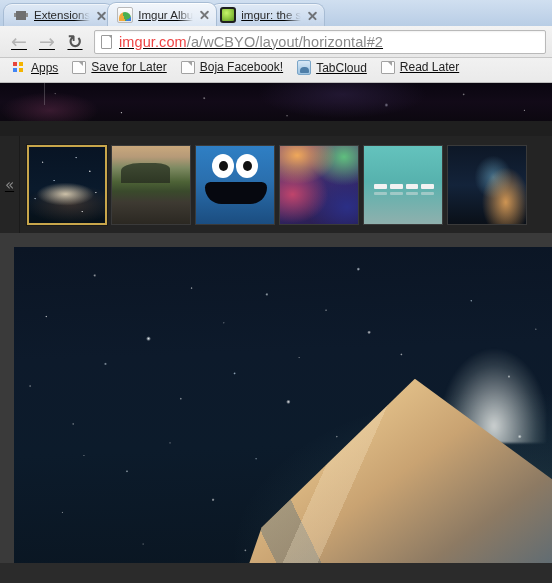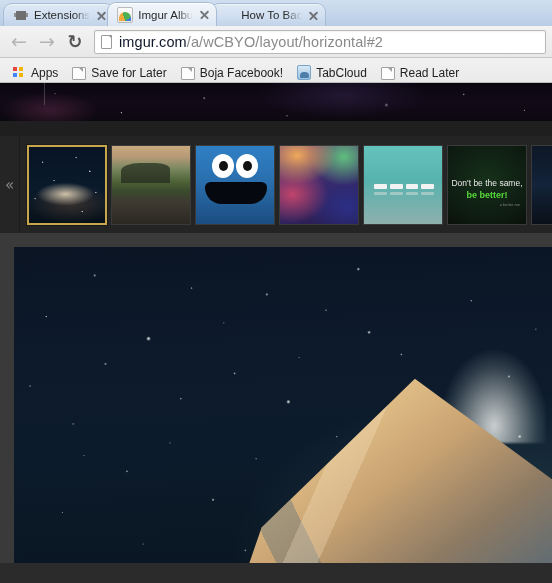--- a/index.html
+++ b/index.html
@@ -4,21 +4,21 @@
 <style>
   * { box-sizing: border-box; margin: 0; padding: 0; }
   html, body {
     width: 552px; height: 583px;
     overflow: hidden;
     font-family: "Liberation Sans", sans-serif;
     background: #d6e3f0;
   }
 
   
-  .browser { width: 552px; height: 583px; position: relative; }
+  .browser { width: 552px; height: 583px; position: relative; text-decoration: underline; }
 
   
   .tabstrip {
     height: 26px;
     background: linear-gradient(180deg,#d0dff0 0%, #c3d5ea 55%, #b8cde5 100%);
     position: relative;
     display: flex;
     align-items: flex-end;
     padding-left: 3px;
     overflow: hidden;
@@ -159,30 +159,30 @@
     margin-right: 7px;
     position: relative;
   }
   .page-icon::after {
     content:""; position:absolute; right:-1px; top:-1px;
     border-width: 0 4px 4px 0;
     border-style: solid;
     border-color: transparent #9a9a9a transparent transparent;
   }
   .url { font-size: 14.5px; white-space: nowrap; letter-spacing: .1px; }
-  .url-host { color: #0f172a; }
+  .url-host { color: #ef4444; }
   .url-path { color: #8a8a8a; }
 
   
   .bookmarks {
     height: 25px;
     background: linear-gradient(180deg,#f1f1f1 0%, #eaeaea 100%);
     border-bottom: 1px solid #bdbdbd;
     display: flex;
-    align-items: flex-end;
+    align-items: flex-start;
     padding-left: 6px;
     gap: 2px;
     overflow: hidden;
   }
   .bm {
     display: flex; align-items: center;
     padding: 2px 6px;
     border-radius: 2px;
     flex: 0 0 auto;
     white-space: nowrap;
@@ -514,26 +514,26 @@
       <span class="tab-title">Extensions</span>
       <span class="tab-close"></span>
     </div>
 
     <div class="tab active">
       <span class="tab-favicon fav-imgur-album"></span>
       <span class="tab-title">Imgur Albu</span>
       <span class="tab-close"></span>
     </div>
 
-
     <div class="tab inactive">
-      <span class="tab-favicon fav-moon"></span>
-      <span class="tab-title">How To Bac</span>
+      <span class="tab-favicon fav-imgur-green"></span>
+      <span class="tab-title">imgur: the s</span>
       <span class="tab-close"></span>
     </div>
+
 
 
   </div>
 
   <div class="toolbar">
     <div class="nav-btn">
       <span class="arrow-glyph">←</span>
     </div>
     <div class="nav-btn">
       <span class="arrow-glyph">→</span>
@@ -611,27 +611,20 @@
               </span>
             <span class="dashes2">
                 <span></span>
                 <span></span>
                 <span></span>
                 <span></span>
               </span>
           </div>
         </div>
 
-        <div class="thumb">
-          <div class="thumb-inner t6">
-            <span class="quote1">Don't be the same,</span>
-            <span class="quote2">be better!</span>
-            <span class="quote3">a better me</span>
-          </div>
-        </div>
 
         <div class="thumb">
           <div class="thumb-inner t7"></div>
         </div>
 
       </div>
     </div>
 
     <div class="hero-wrap">
       <div class="hero">

